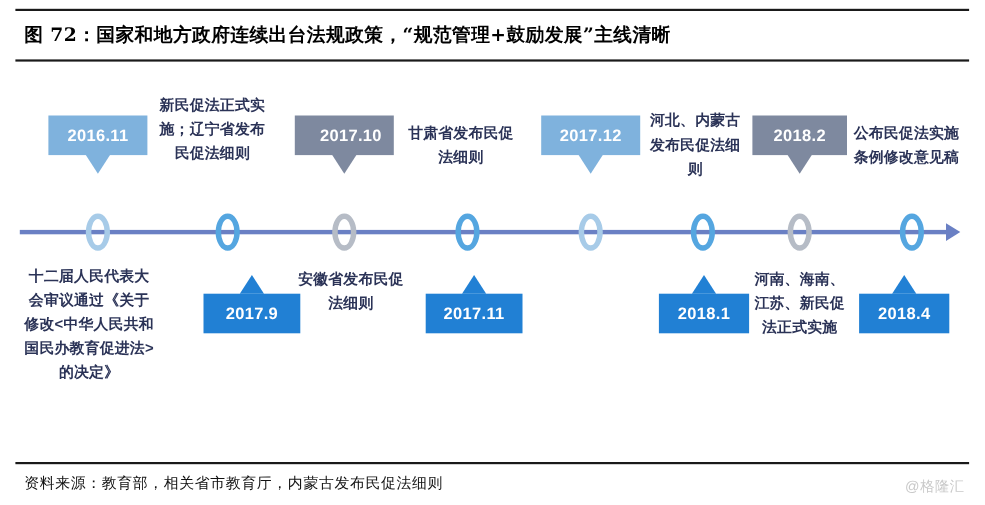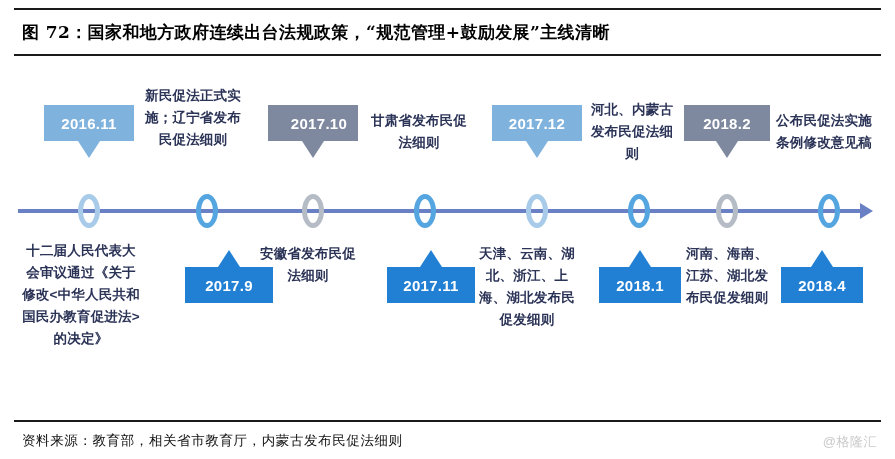--- a/index.html
+++ b/index.html
@@ -213,23 +213,22 @@
   <div class="desc" style="left:140px;top:85px;width:106px;">新民促法正式实施；辽宁省发布民促法细则</div>
 
   <div class="desc" style="left:367px;top:110px;width:104px;">甘肃省发布民促法细则</div>
 
   <div class="desc" style="left:588px;top:99px;width:88px;">河北、内蒙古发布民促法细则</div>
 
   <div class="desc" style="left:774px;top:110px;width:100px;">公布民促法实施条例修改意见稿</div>
 
   <div class="desc" style="left:22px;top:240px;width:118px;">十二届人民代表大会审议通过《关于修改&lt;中华人民共和国民办教育促进法&gt;的决定》</div>
 
-  <div class="desc" style="left:255px;top:243px;width:106px;font-family:Liberation Serif, serif;">安徽省发布民促法细则</div>
-
-  <div class="desc" style="left:477px;top:243px;width:100px;">天津、云南、湖北、浙江、上海、湖北发布民促发细则</div>
-
-  <div class="desc" style="left:684px;top:243px;width:86px;">河南、海南、江苏、湖北发布民促发细则</div>
+  <div class="desc" style="left:266px;top:243px;width:106px;font-family:Liberation Serif, serif;">安徽省发布民促法细则</div>
+
+
+  <div class="desc" style="left:684px;top:243px;width:86px;">河南、海南、江苏、新民促法正式实施</div>
 
   <div class="footer-rule"></div>
   <div class="footer-src">资料来源：教育部，相关省市教育厅，内蒙古发布民促法细则</div>
   <div class="watermark">@格隆汇</div>
 
 </div>
 
 </body></html>

